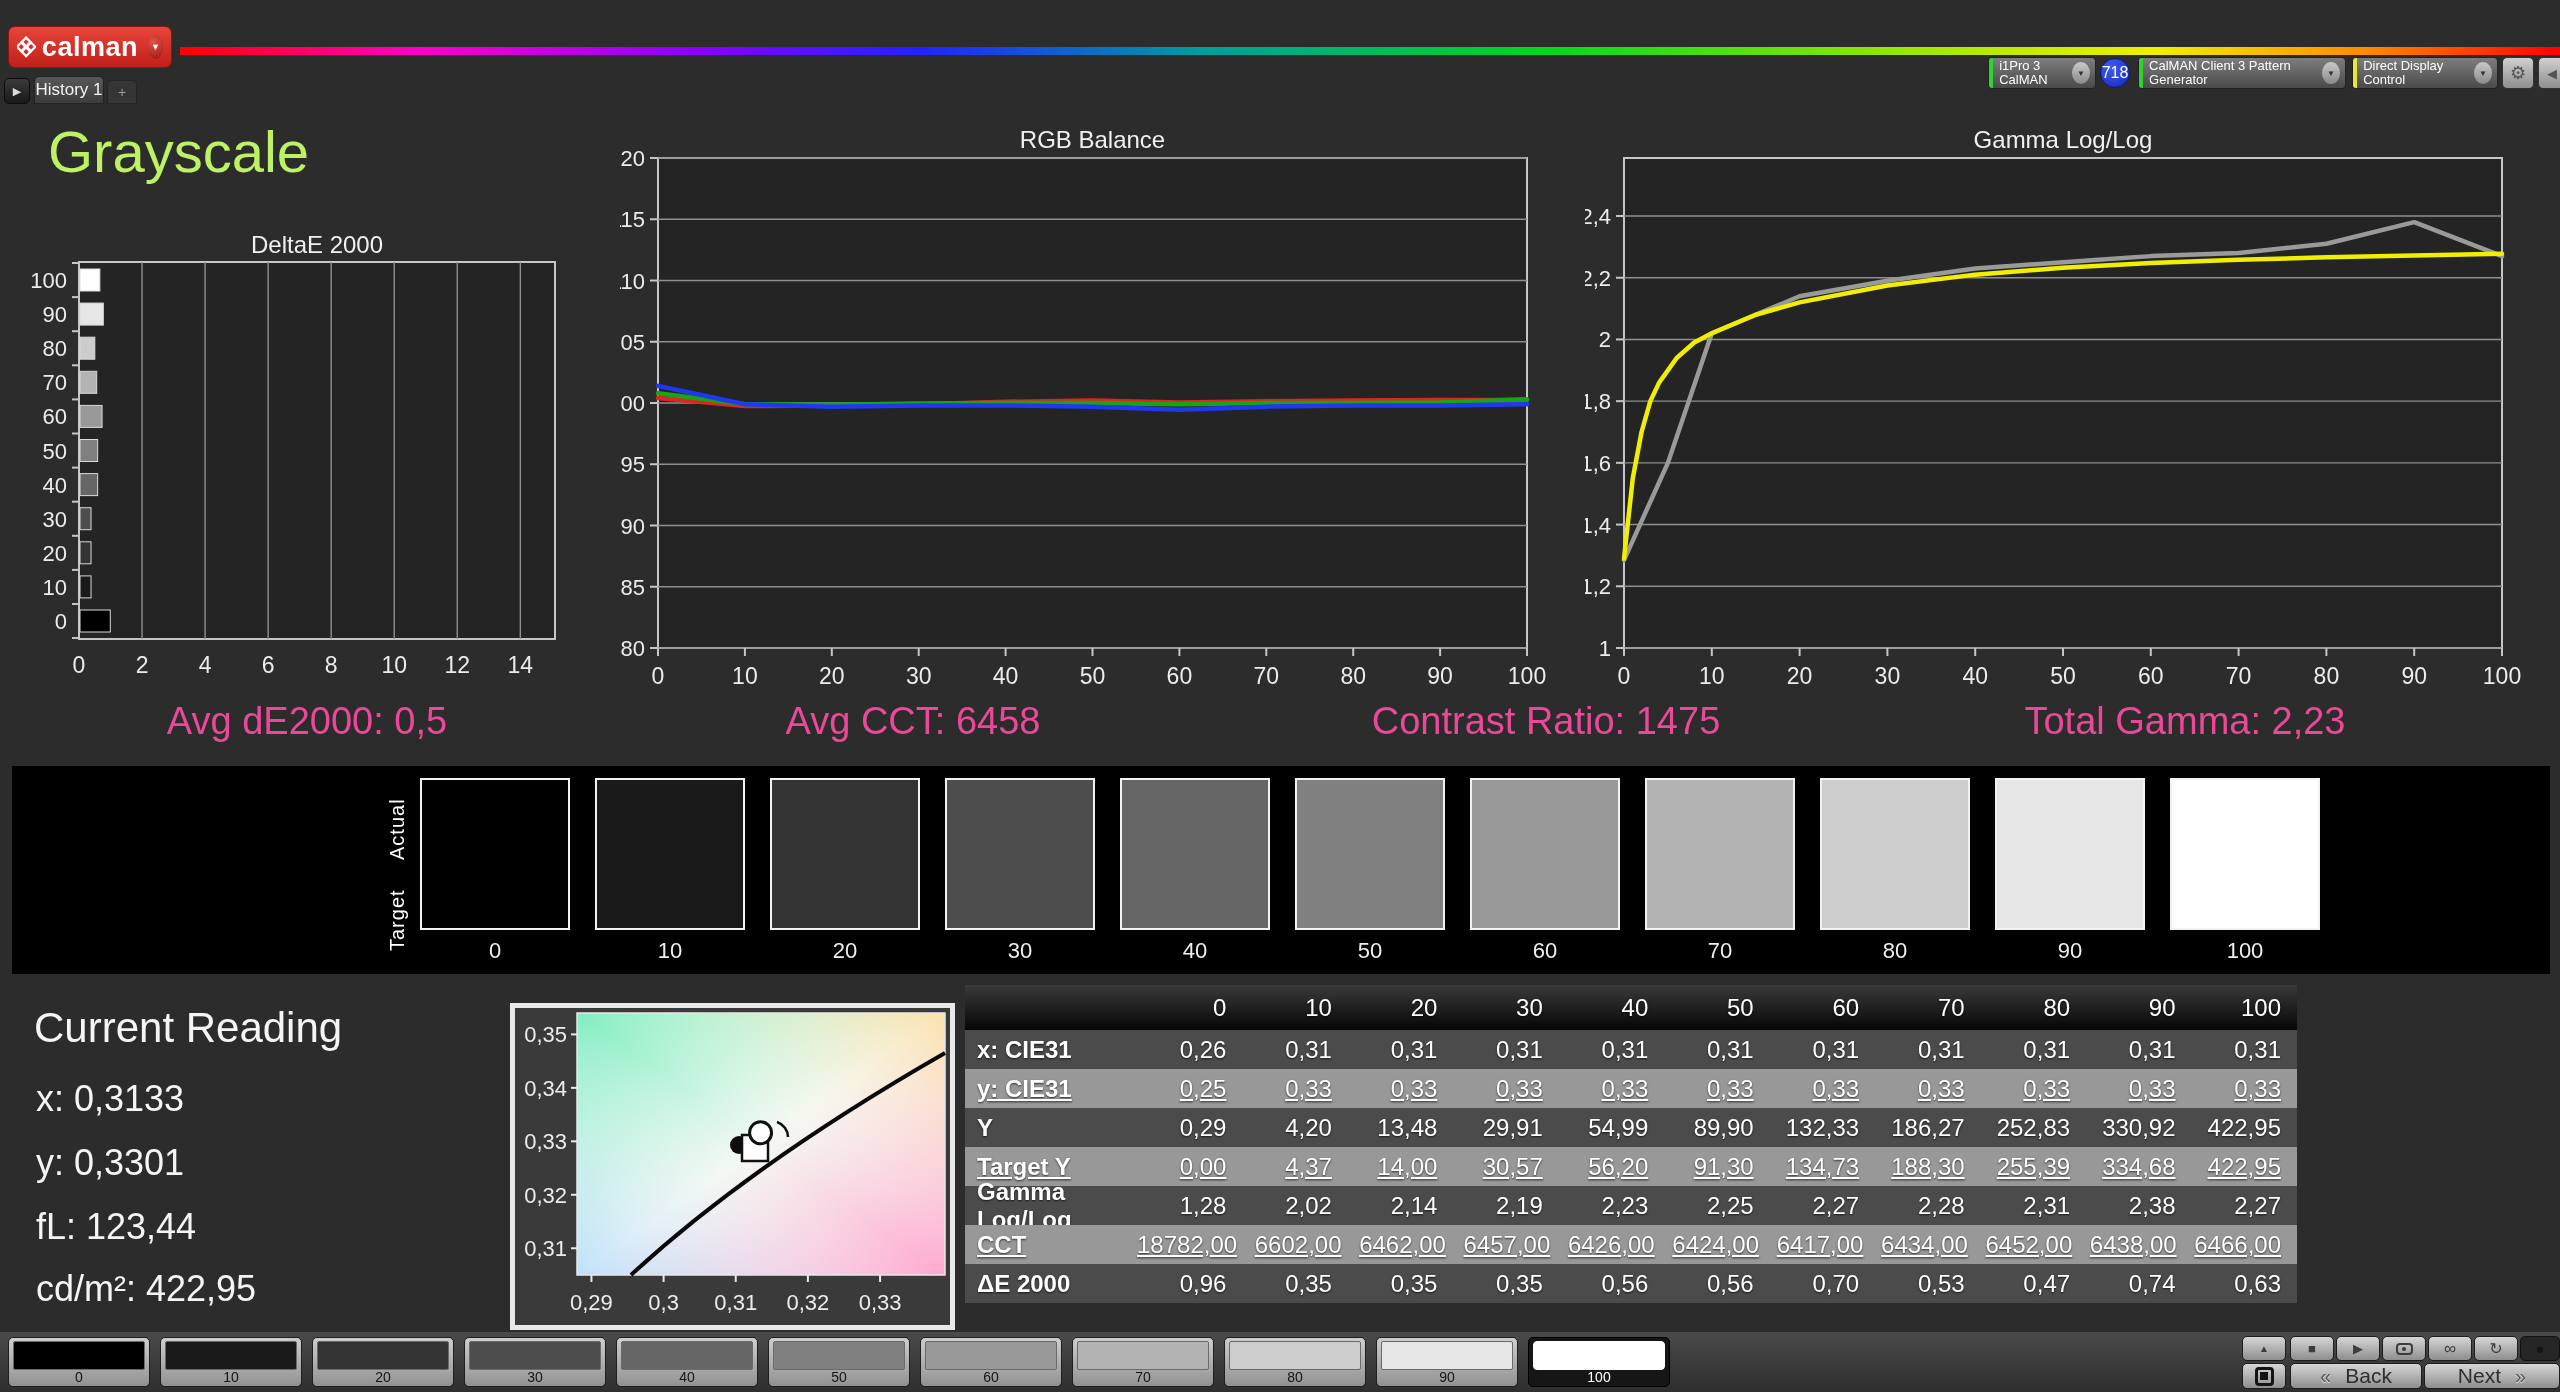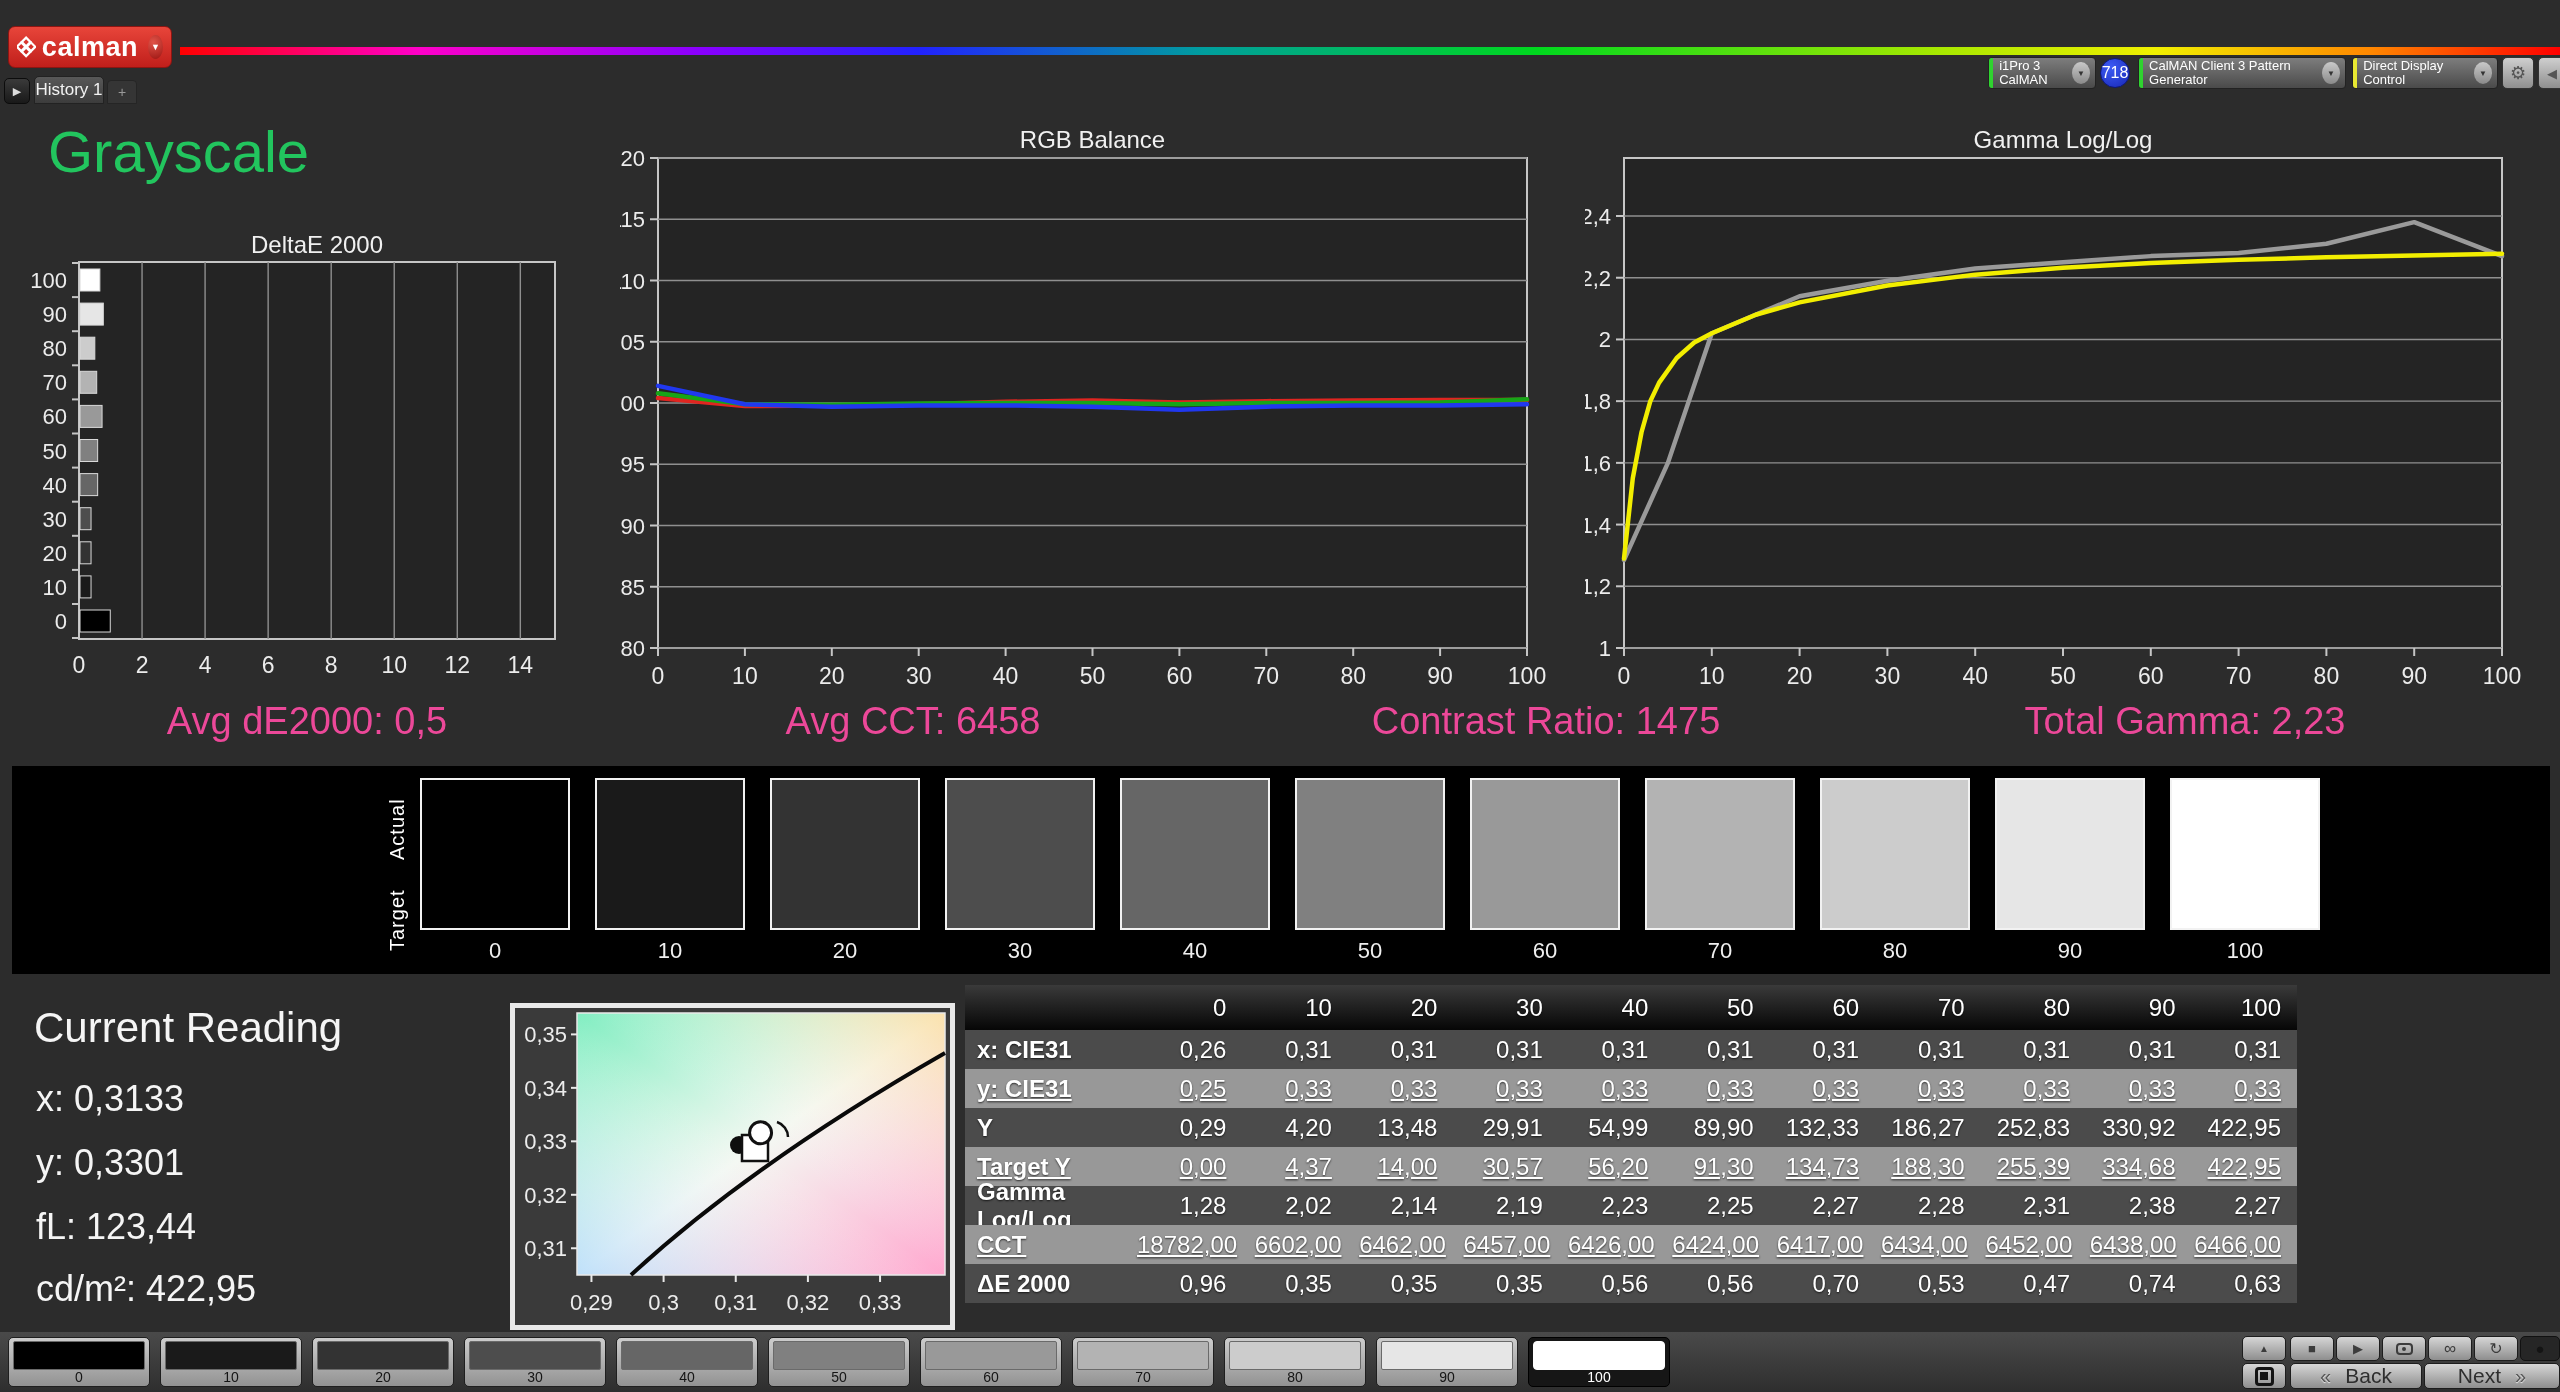--- a/index.html
+++ b/index.html
@@ -28,21 +28,21 @@
   
   .dev-btn{position:absolute;top:57px;height:32px;background:linear-gradient(180deg,#7d7d7d,#4a4a4a);border:1px solid #222;border-radius:4px;display:flex;align-items:center;color:#fff;overflow:hidden;}
   .dev-stripe{width:5px;align-self:stretch;}
   .dev-text{padding:0 6px;line-height:1.1;}
   .dev-text .l1{font-size:13px;}
   .dev-arrow{width:22px;height:22px;border-radius:50%;background:linear-gradient(180deg,#c9c9c9,#8a8a8a);color:#333;font-size:8px;display:flex;align-items:center;justify-content:center;margin:0 5px 0 auto;}
   .meter-badge{position:absolute;left:2100px;top:58px;width:30px;height:30px;border-radius:50%;background:radial-gradient(circle at 35% 30%,#3d5cf5,#1726b4);border:1px solid #0e1877;color:#fff;font-size:16px;display:flex;align-items:center;justify-content:center;}
   .tool-btn{position:absolute;top:57px;height:32px;background:linear-gradient(180deg,#cfcfcf,#8f8f8f);border:1px solid #333;border-radius:5px;color:#555;display:flex;align-items:center;justify-content:center;}
 
   
-  .page-title{position:absolute;left:48px;top:118px;font-size:58px;color:#22c55e;}
+  .page-title{position:absolute;left:48px;top:118px;font-size:58px;color:#bef264;}
   .chart{position:absolute;}
   .chart-title{position:absolute;text-align:center;font-size:24px;color:#f0f0f0;}
   .stat{position:absolute;width:560px;text-align:center;font-size:38px;color:#ec4899;top:700px;}
 
   
   .strip{position:absolute;left:12px;top:766px;width:2538px;height:208px;background:#000;}
   .strip .vlabel{position:absolute;left:374px;writing-mode:vertical-rl;transform:rotate(180deg);color:#fff;font-size:20px;letter-spacing:1px;text-align:center;}
   .strip .sw{position:absolute;top:12px;width:150px;height:152px;border:2px solid #f2f2f2;}
   .strip .sw-label{position:absolute;top:172px;width:150px;text-align:center;color:#efefef;font-size:22px;}
 

